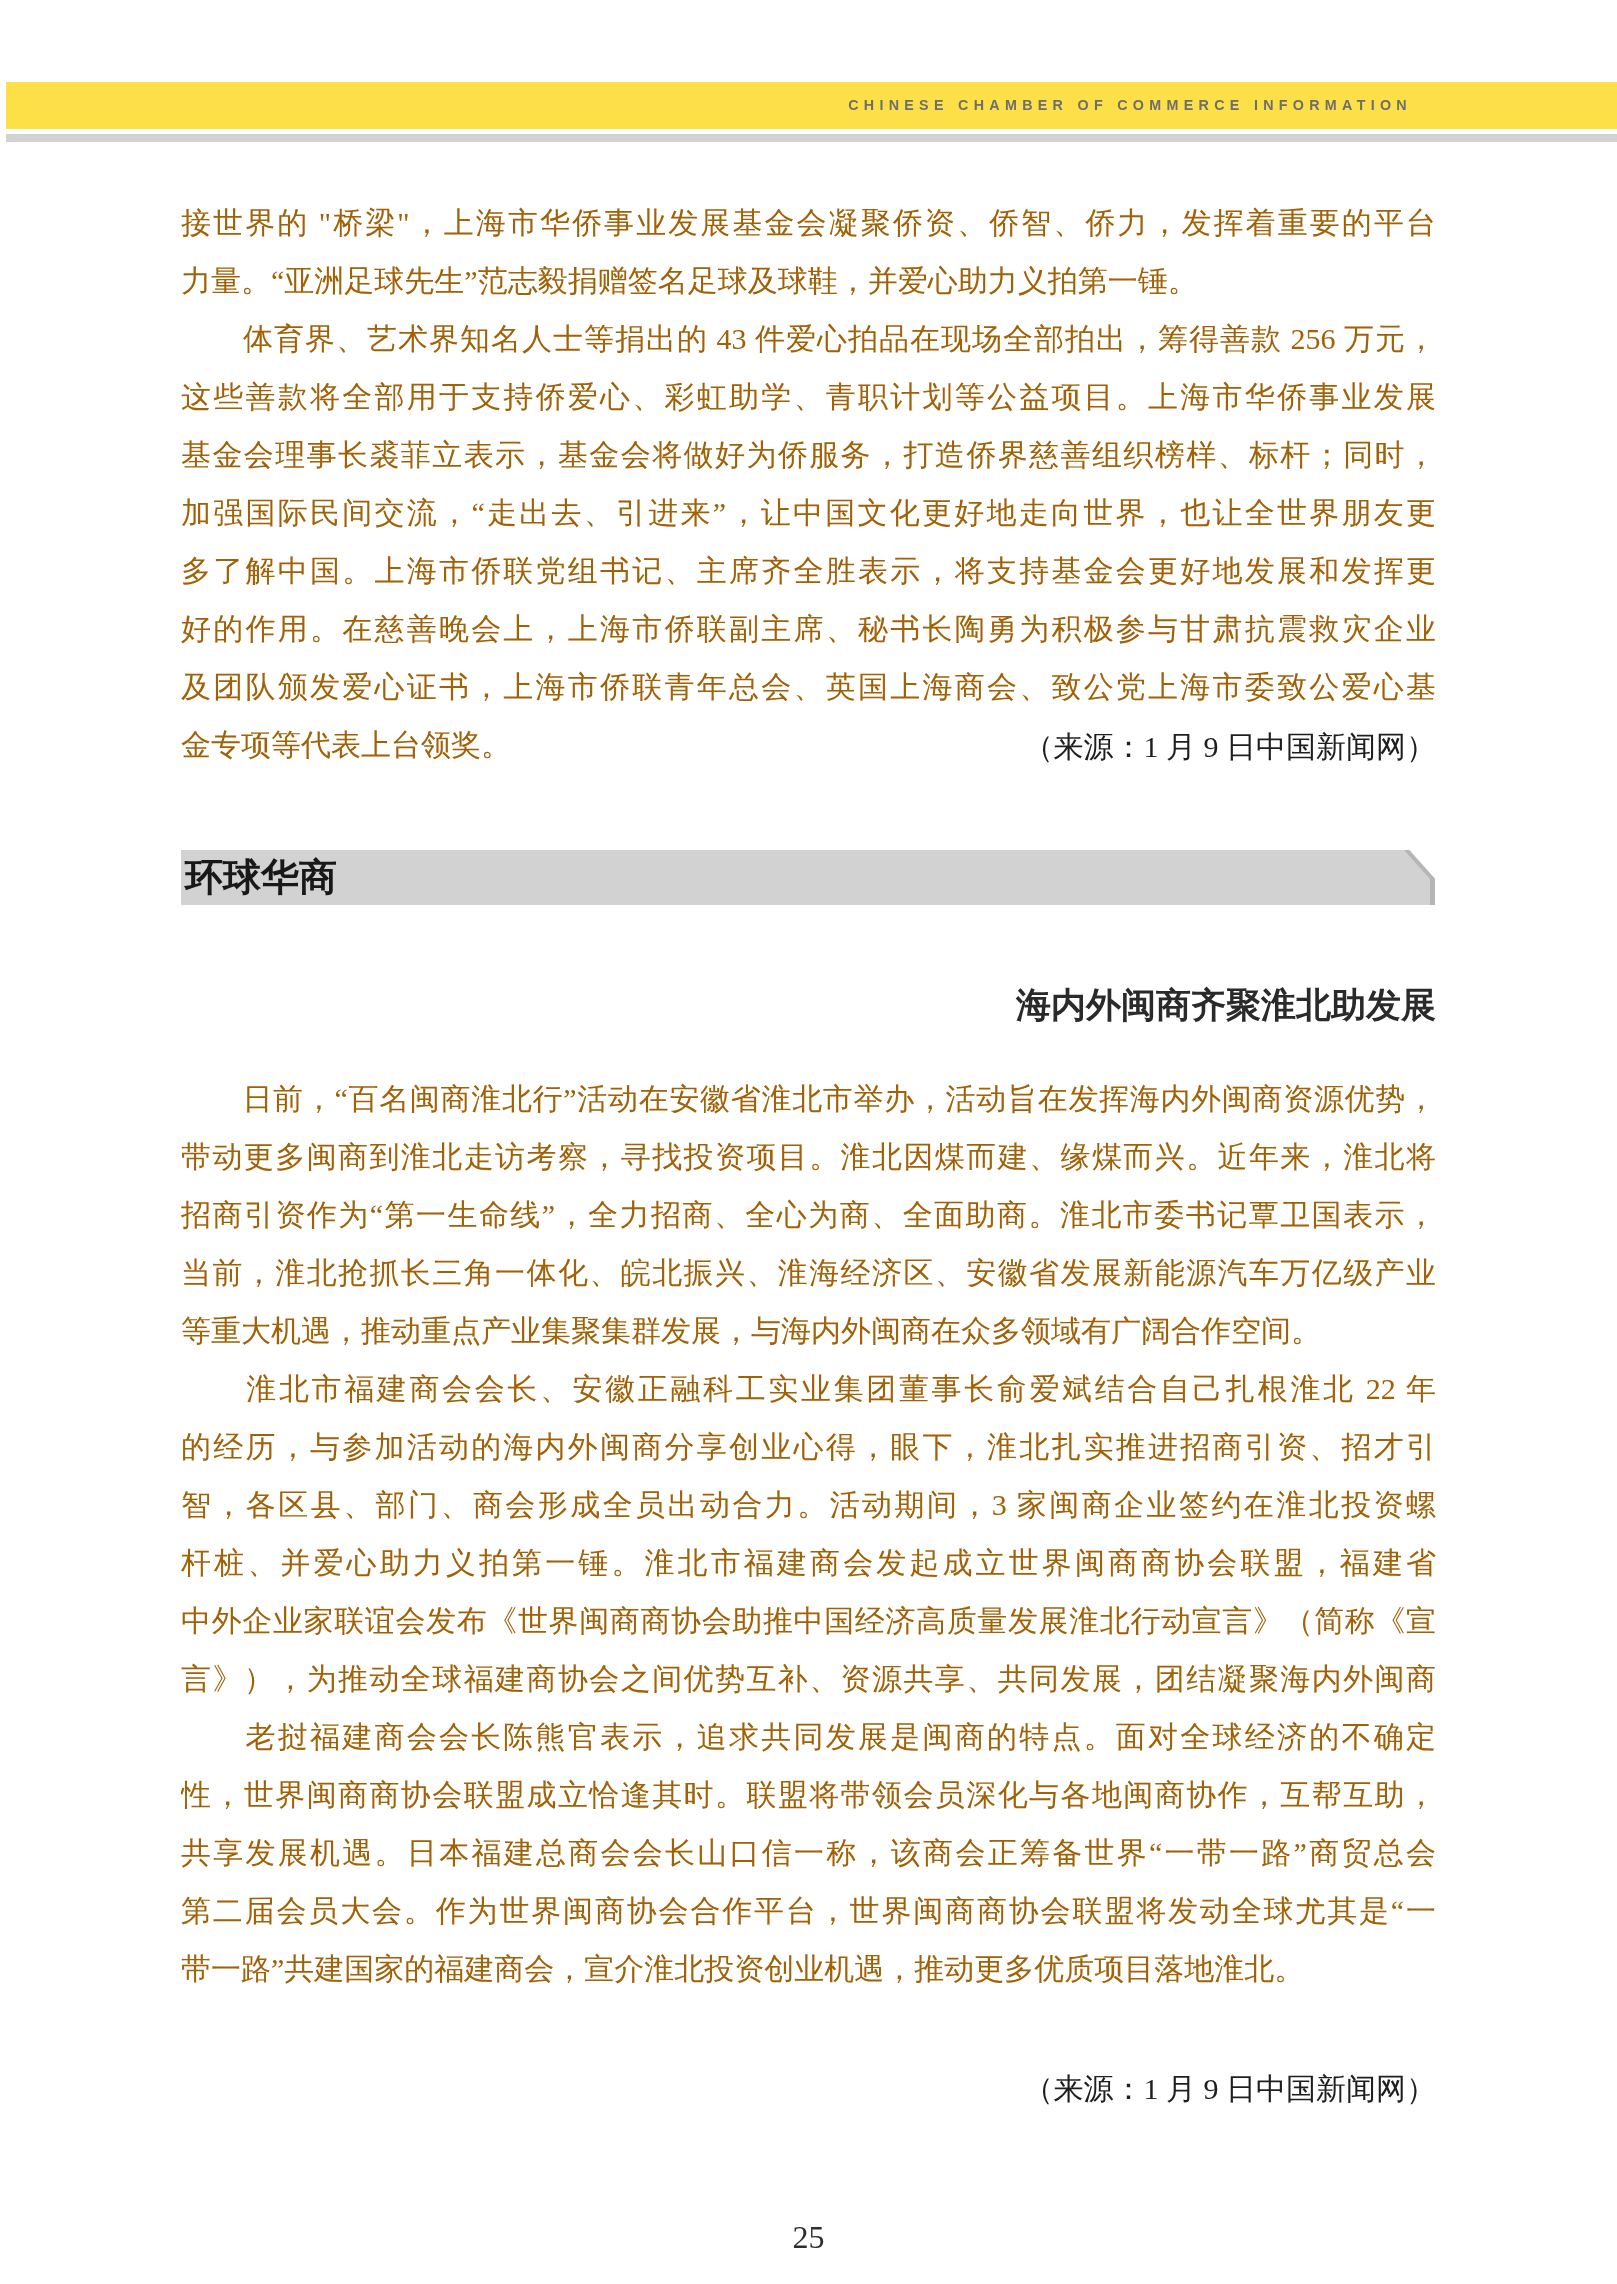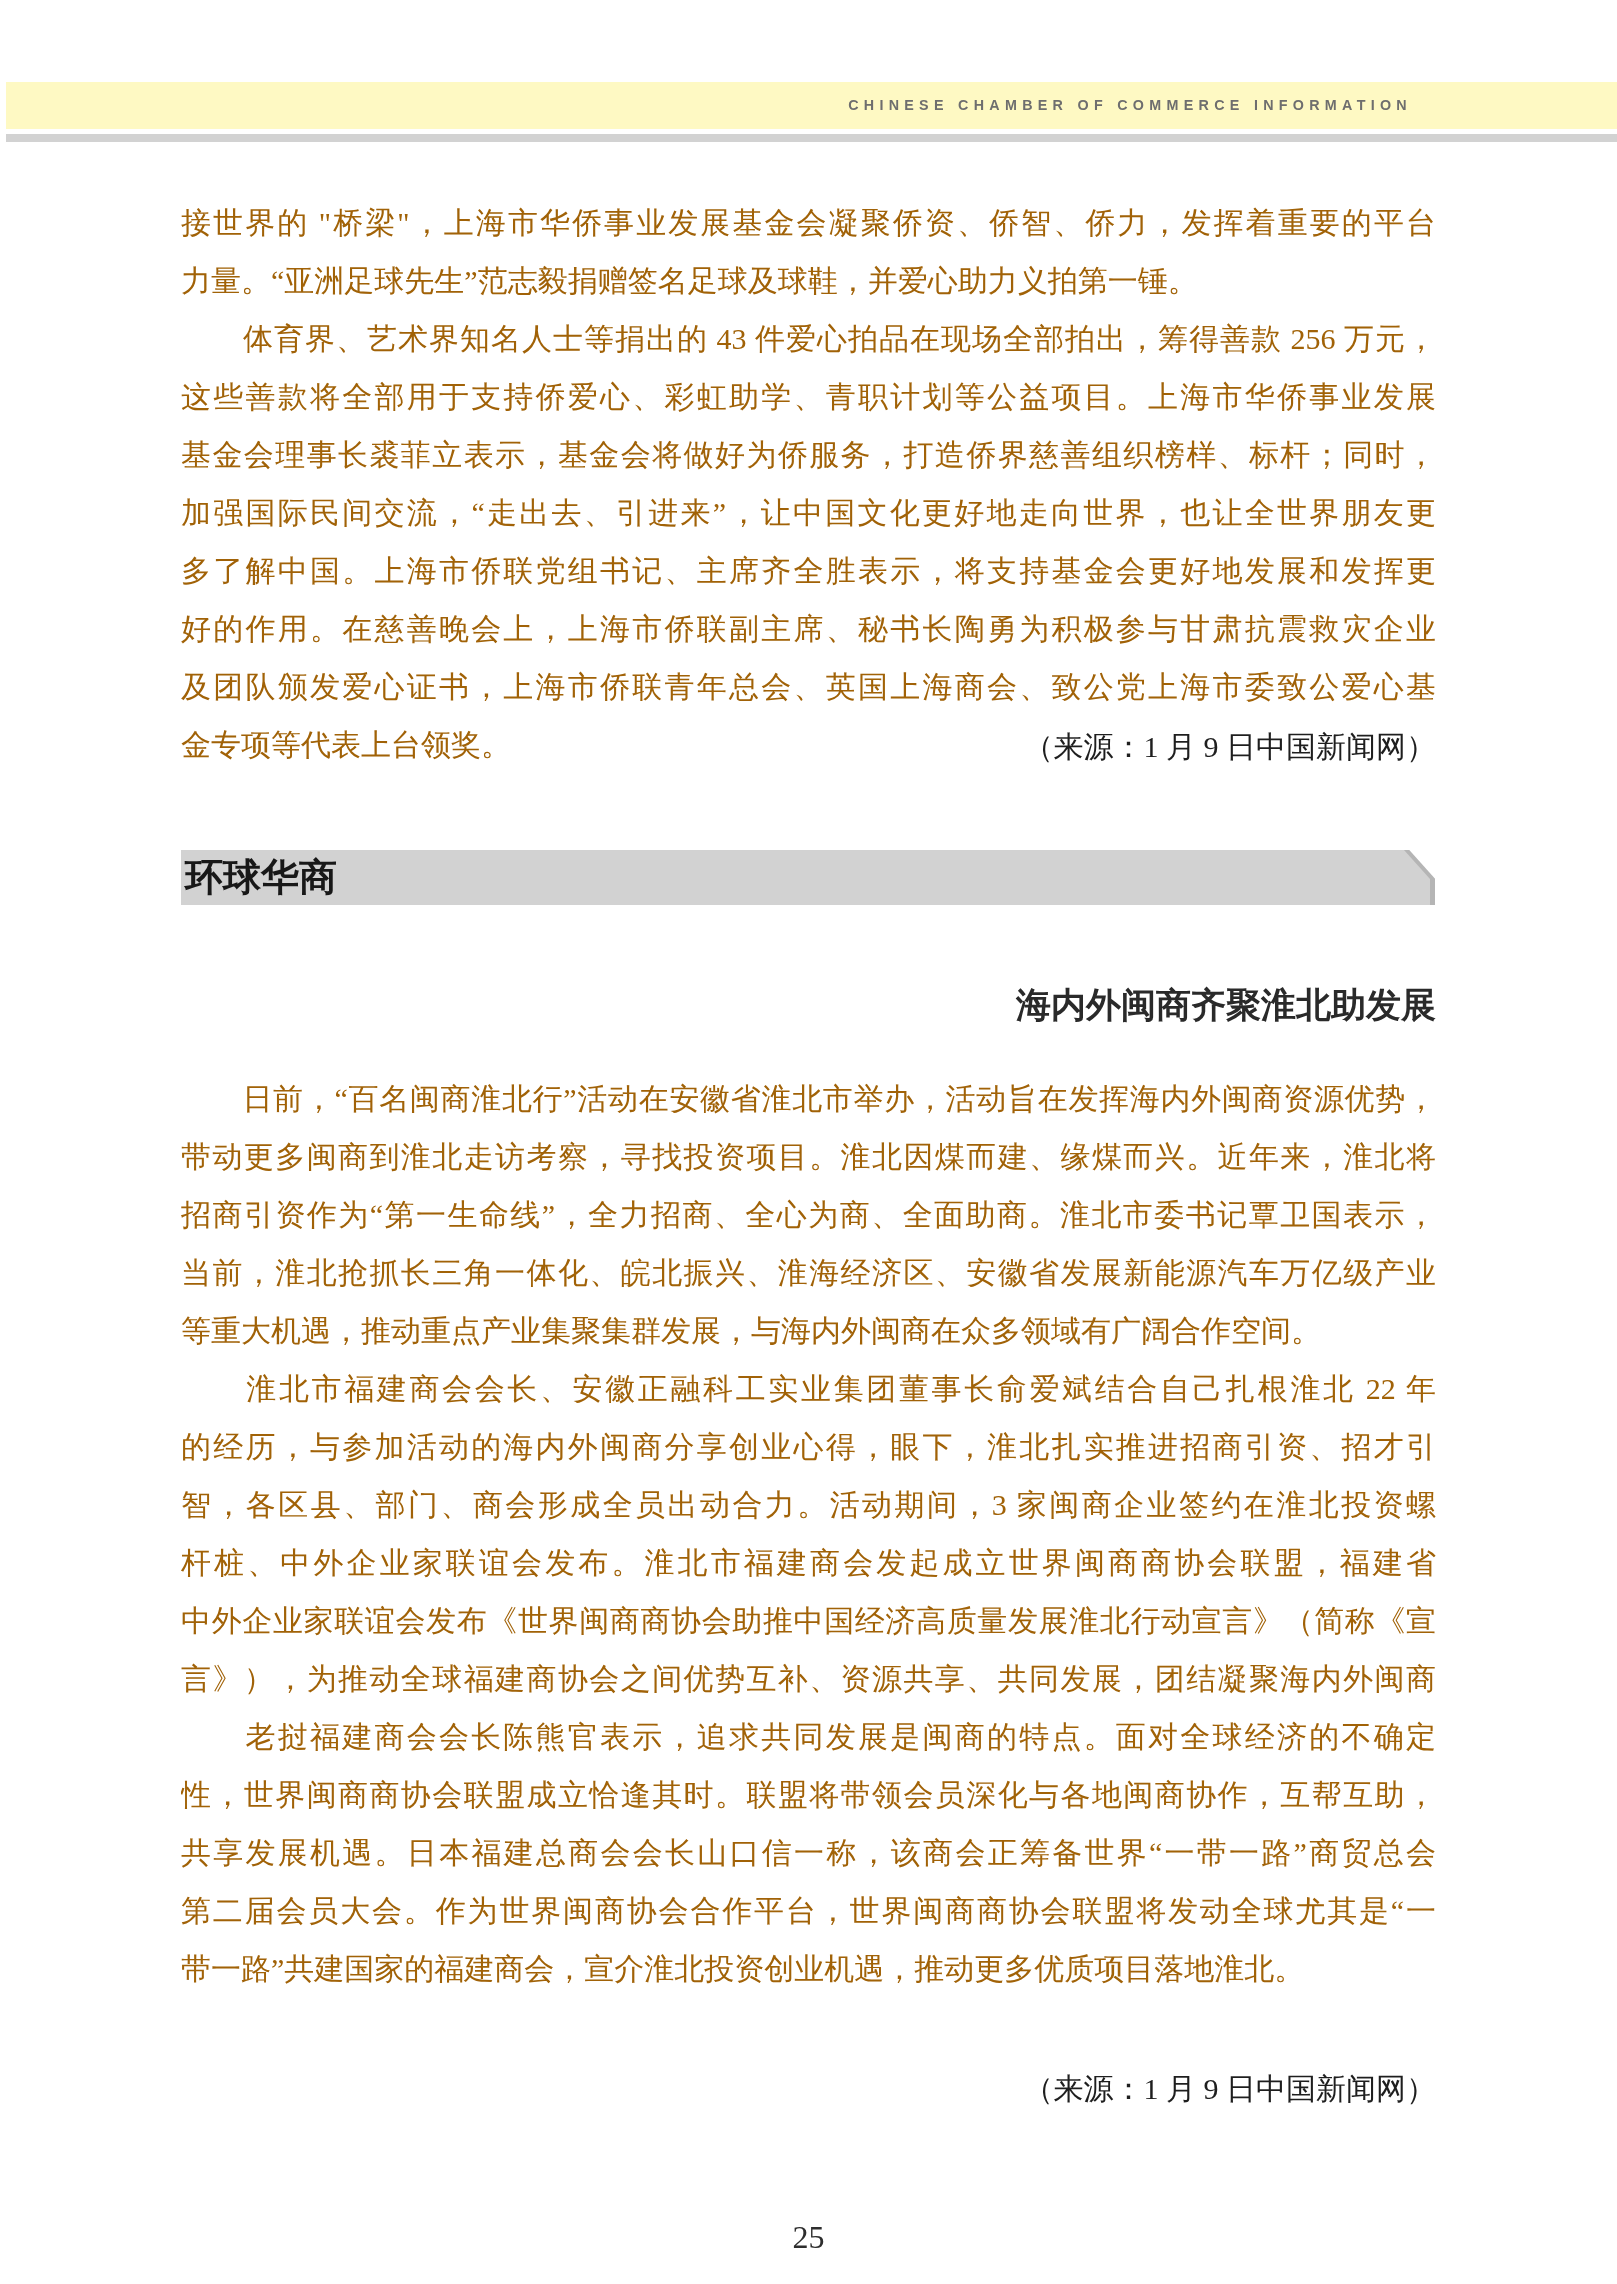--- a/index.html
+++ b/index.html
@@ -16,21 +16,21 @@
     font-family: "Liberation Serif", "DejaVu Serif", serif;
   }
 
   
   .header-band {
     position: absolute;
     top: 82px;
     left: 6px;
     right: 0;
     height: 47px;
-    background: #fef9c3;
+    background: #fde047;
   }
   .header-caption {
     position: absolute;
     top: 0;
     left: 0;
     right: 205px;
     height: 47px;
     line-height: 47px;
     text-align: right;
     font-family: "Liberation Sans", "DejaVu Sans", sans-serif;
@@ -186,21 +186,21 @@
 
     <div id="article2">
         <div class="line">　　日前，“百名闽商淮北行”活动在安徽省淮北市举办，活动旨在发挥海内外闽商资源优势，</div>
         <div class="line">带动更多闽商到淮北走访考察，寻找投资项目。淮北因煤而建、缘煤而兴。近年来，淮北将</div>
         <div class="line">招商引资作为“第一生命线”，全力招商、全心为商、全面助商。淮北市委书记覃卫国表示，</div>
         <div class="line">当前，淮北抢抓长三角一体化、皖北振兴、淮海经济区、安徽省发展新能源汽车万亿级产业</div>
         <div class="line para-end">等重大机遇，推动重点产业集聚集群发展，与海内外闽商在众多领域有广阔合作空间。</div>
         <div class="line">　　淮北市福建商会会长、安徽正融科工实业集团董事长俞爱斌结合自己扎根淮北 22 年</div>
         <div class="line">的经历，与参加活动的海内外闽商分享创业心得，眼下，淮北扎实推进招商引资、招才引</div>
         <div class="line">智，各区县、部门、商会形成全员出动合力。活动期间，3 家闽商企业签约在淮北投资螺</div>
-        <div class="line">杆桩、中外企业家联谊会发布。淮北市福建商会发起成立世界闽商商协会联盟，福建省</div>
+        <div class="line">杆桩、并爱心助力义拍第一锤。淮北市福建商会发起成立世界闽商商协会联盟，福建省</div>
         <div class="line">中外企业家联谊会发布《世界闽商商协会助推中国经济高质量发展淮北行动宣言》（简称《宣</div>
         <div class="line">言》），为推动全球福建商协会之间优势互补、资源共享、共同发展，团结凝聚海内外闽商</div>
         <div class="line">　　老挝福建商会会长陈熊官表示，追求共同发展是闽商的特点。面对全球经济的不确定</div>
         <div class="line">性，世界闽商商协会联盟成立恰逢其时。联盟将带领会员深化与各地闽商协作，互帮互助，</div>
         <div class="line">共享发展机遇。日本福建总商会会长山口信一称，该商会正筹备世界“一带一路”商贸总会</div>
         <div class="line">第二届会员大会。作为世界闽商协会合作平台，世界闽商商协会联盟将发动全球尤其是“一</div>
         <div class="line para-end">带一路”共建国家的福建商会，宣介淮北投资创业机遇，推动更多优质项目落地淮北。</div>
       </div>
 
     <div id="source2" class="source-note">（来源：1 月 9 日中国新闻网）</div>

